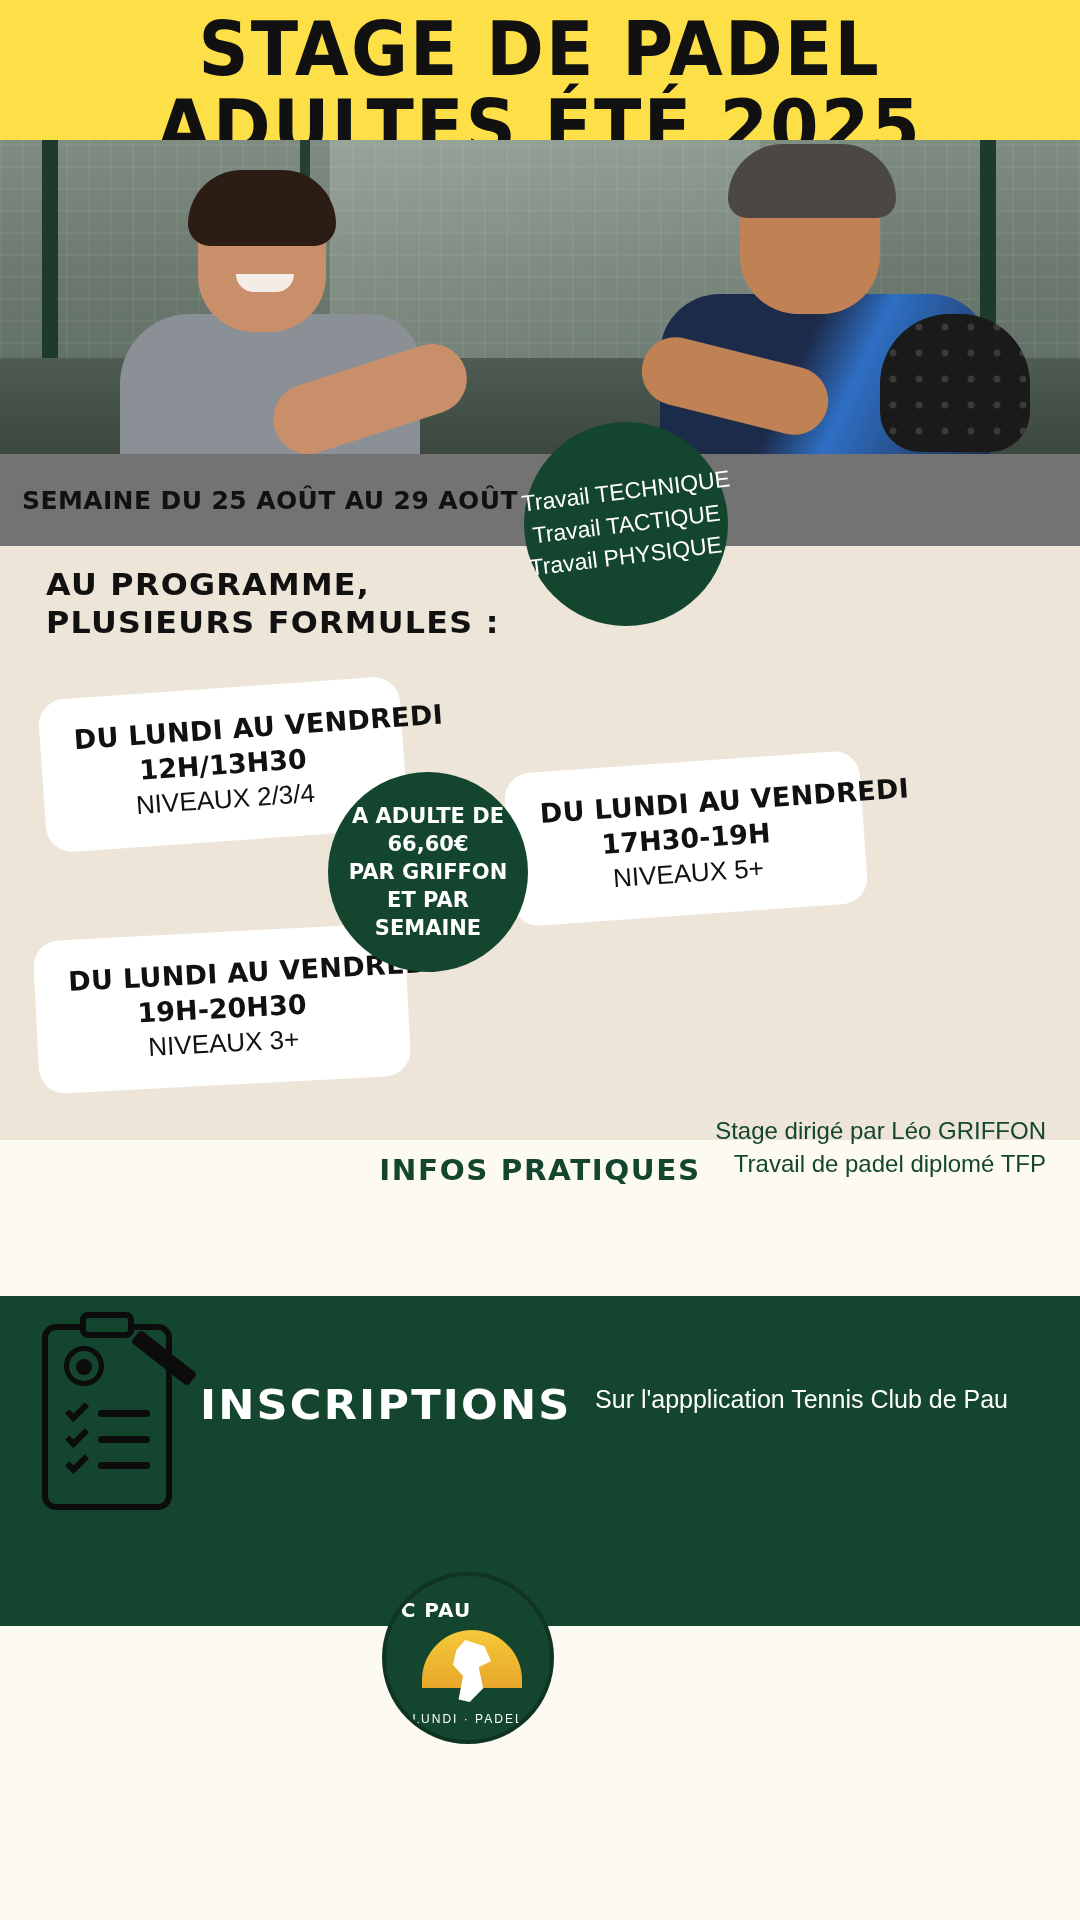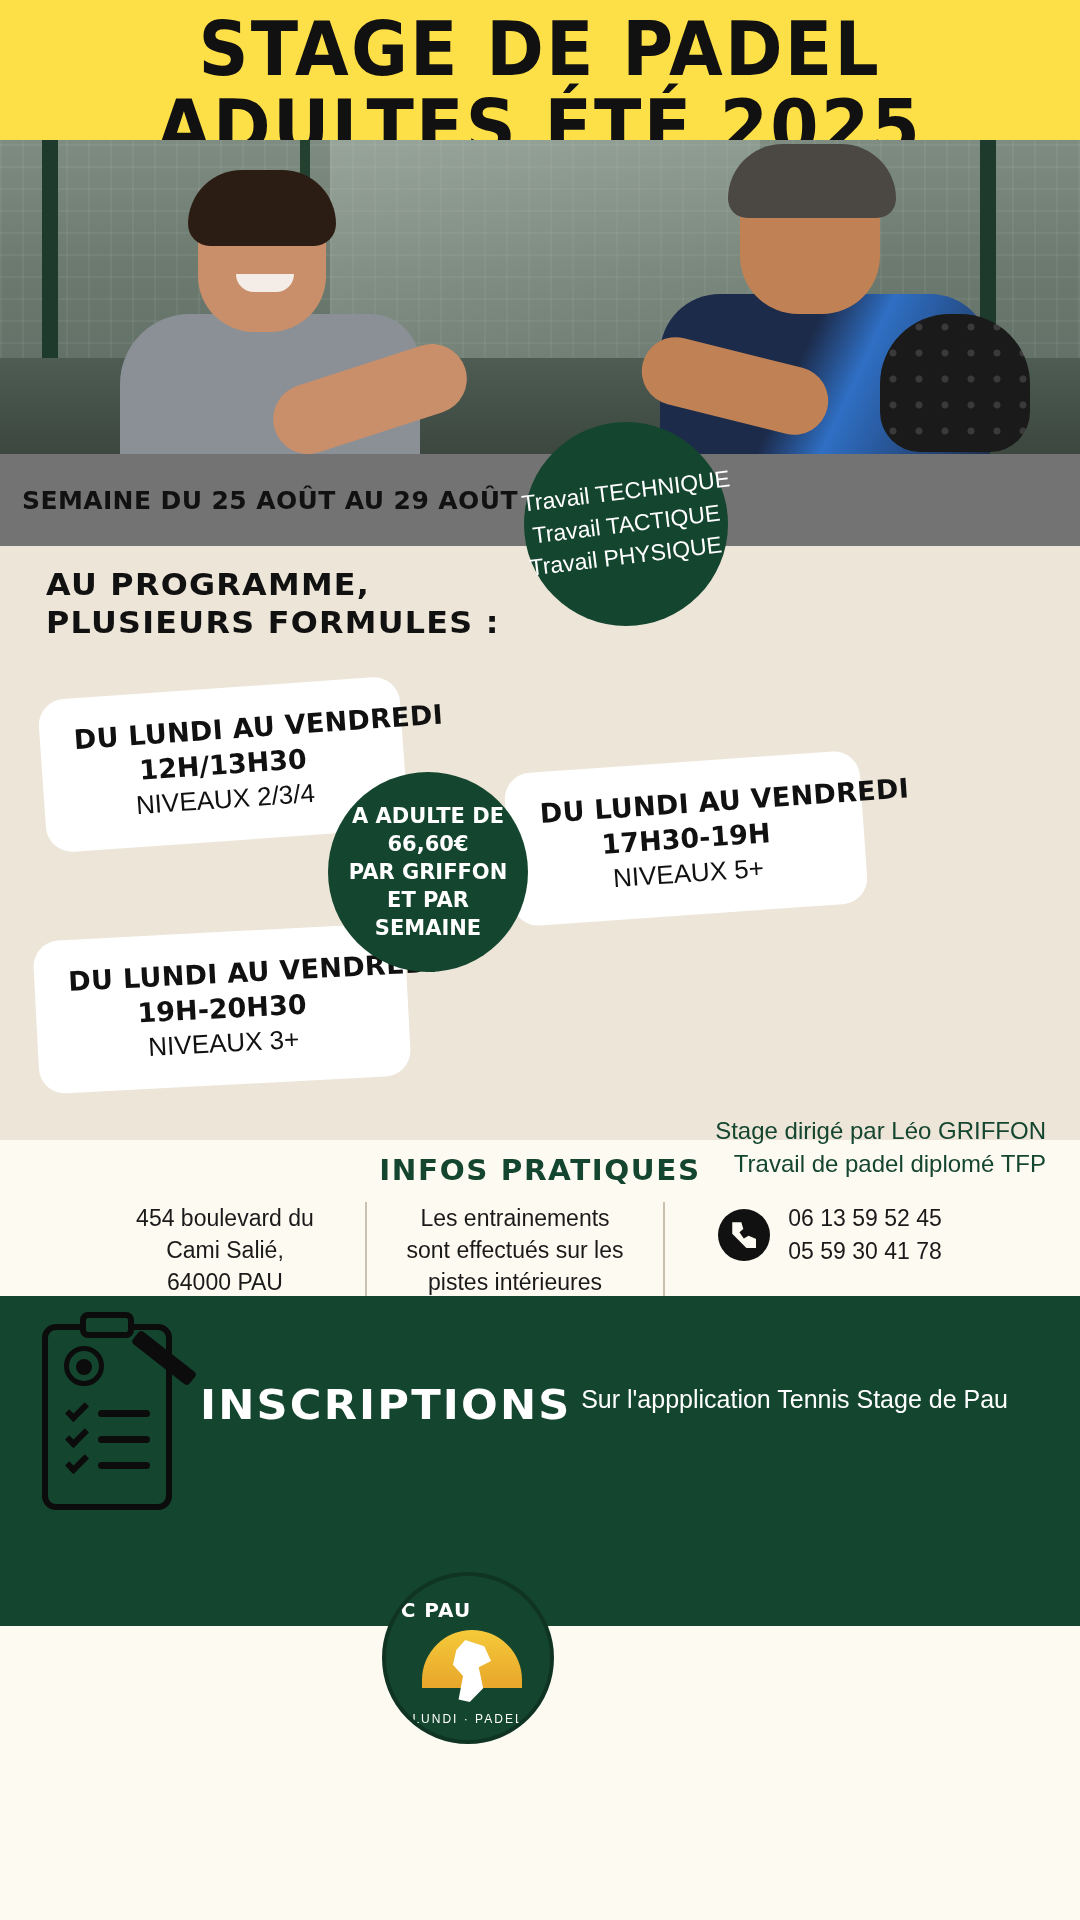--- a/index.html
+++ b/index.html
@@ -475,57 +475,38 @@
     <span>SEMAINE</span>
   </div>
 
   <div class="coach">
     <div>Stage dirigé par Léo GRIFFON</div>
     <div>Travail de padel diplomé TFP</div>
   </div>
 
   <div class="infos-section">
     <div class="infos-title">INFOS PRATIQUES</div>
-    <div class="infos-cols">
-      <div class="col addr">
-        <span style="white-space:pre-line">454 boulevard du
-Cami Salié,
-64000 PAU</span>
-      </div>
-      <div class="col train">
-        <span style="white-space:pre-line">Les entrainements
-sont effectués sur les
-pistes intérieures</span>
-      </div>
-      <div class="col phone">
-        <div class="phone-icon"></div>
-        <div class="phone-nums">
-          <div>06 13 59 52 45</div>
-          <div>05 59 30 41 78</div>
-        </div>
-      </div>
-    </div>
   </div>
 
   <div class="footer">
     <div class="clipboard">
       <div class="board"></div>
       <div class="clip"></div>
       <div class="avatar"></div>
       <div class="check a"></div>
       <div class="check b"></div>
       <div class="check c"></div>
       <div class="line a"></div>
       <div class="line b"></div>
       <div class="line c"></div>
       <div class="pen"></div>
     </div>
     <div class="inscriptions">INSCRIPTIONS</div>
     <div class="app-text">
-      <div>Sur l'appplication Tennis Stage de Pau</div>
+      <div>Sur l'appplication Tennis Club de Pau</div>
     </div>
   </div>
 
   <div class="white-bottom"></div>
   <div class="logo-base"></div>
 
   <div class="logo">
     <div class="tcpau">TC PAU</div>
     <div class="ball"></div>
     <div class="horse"></div>

